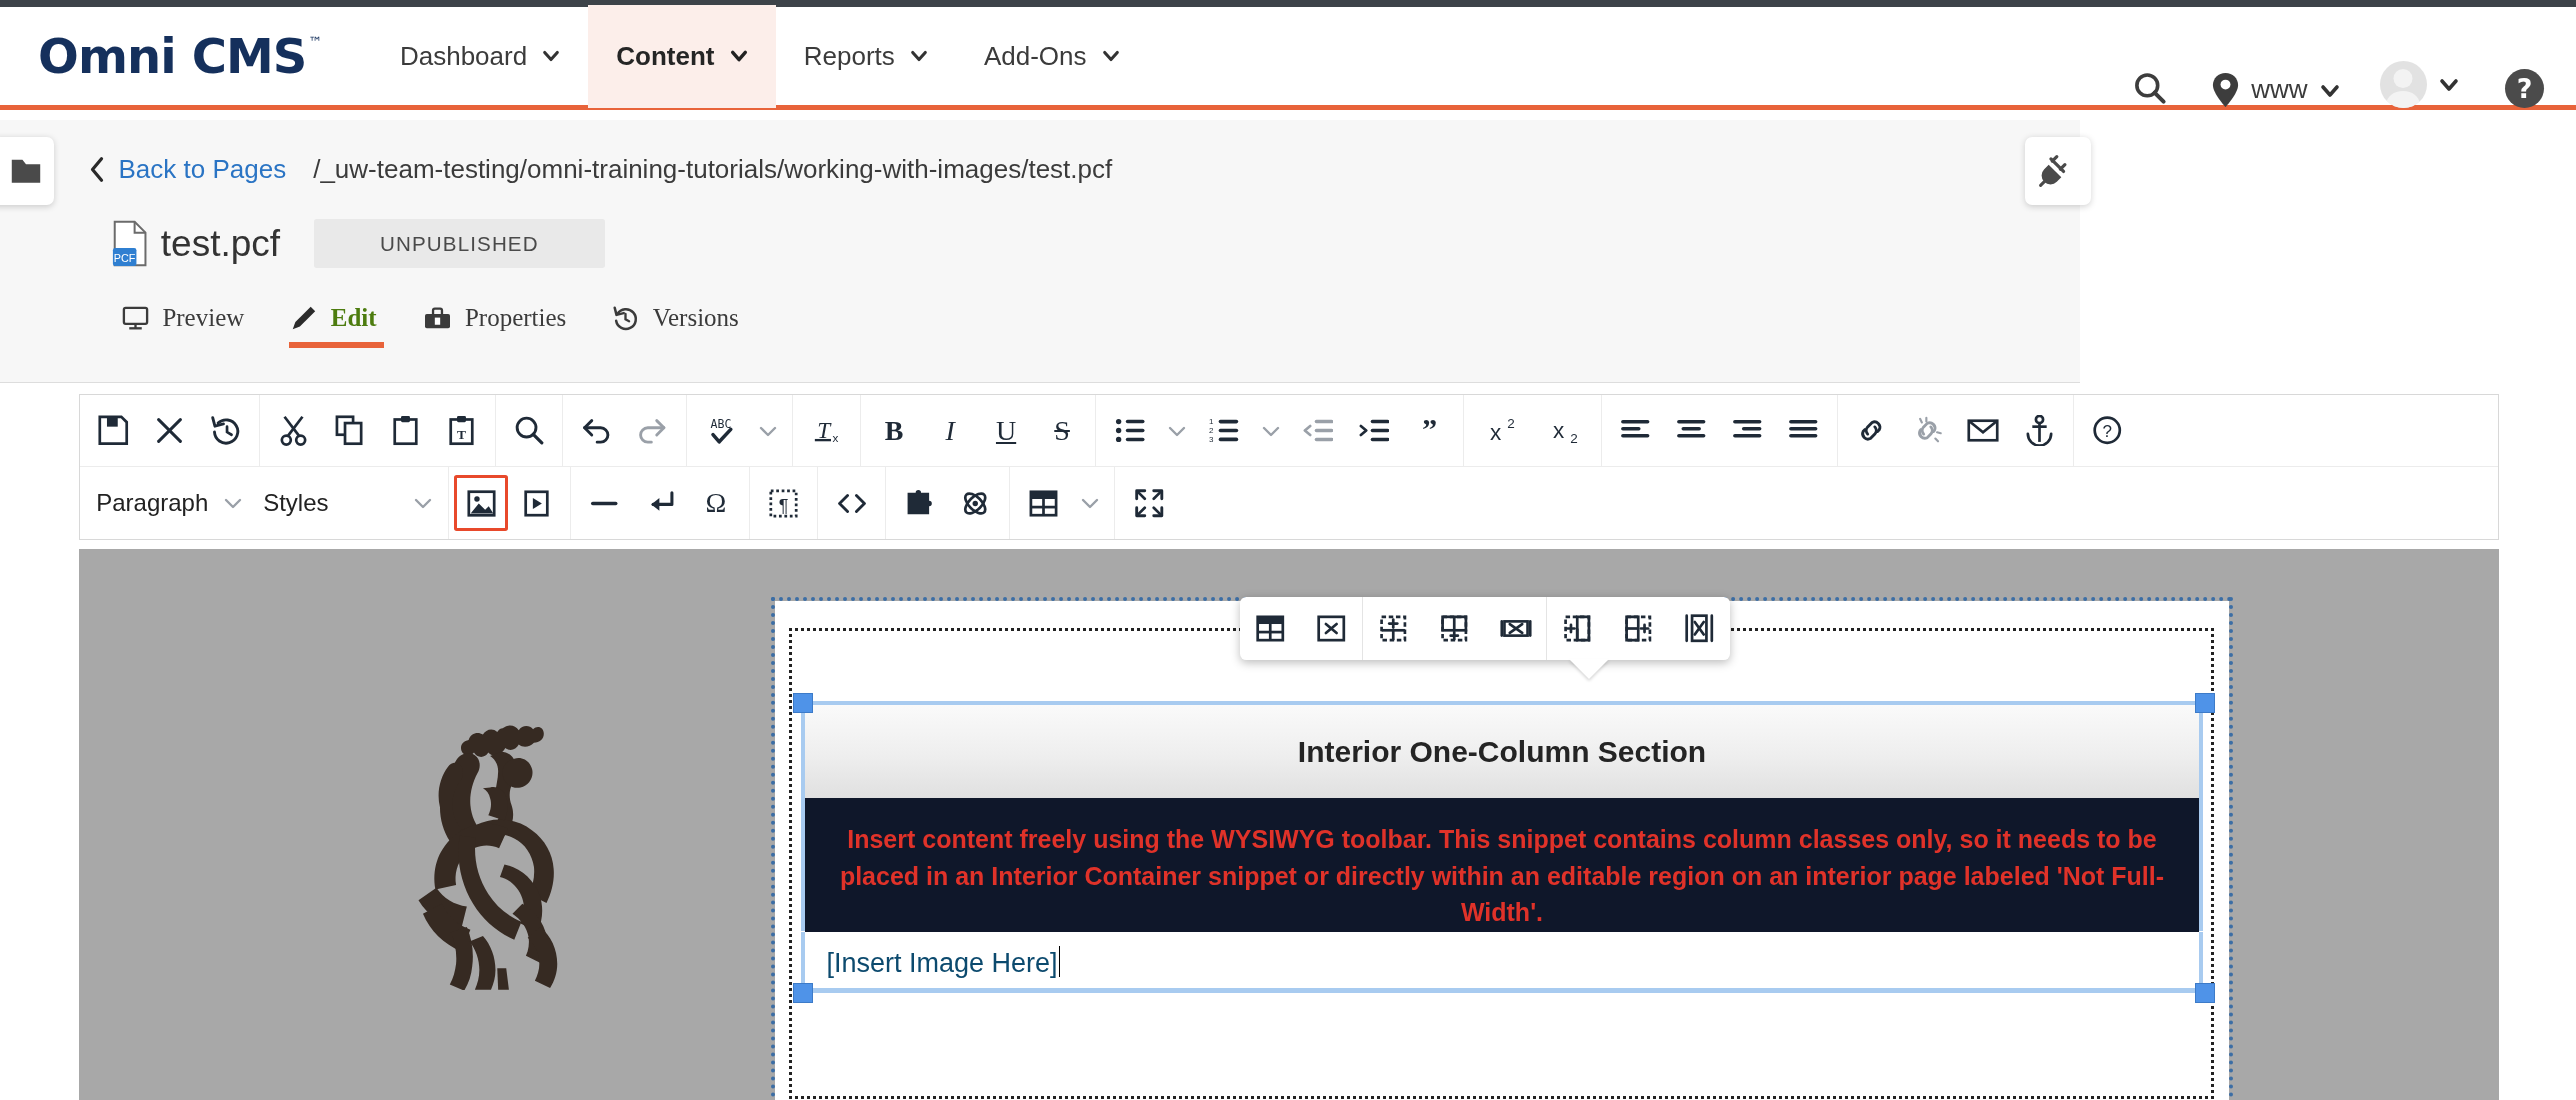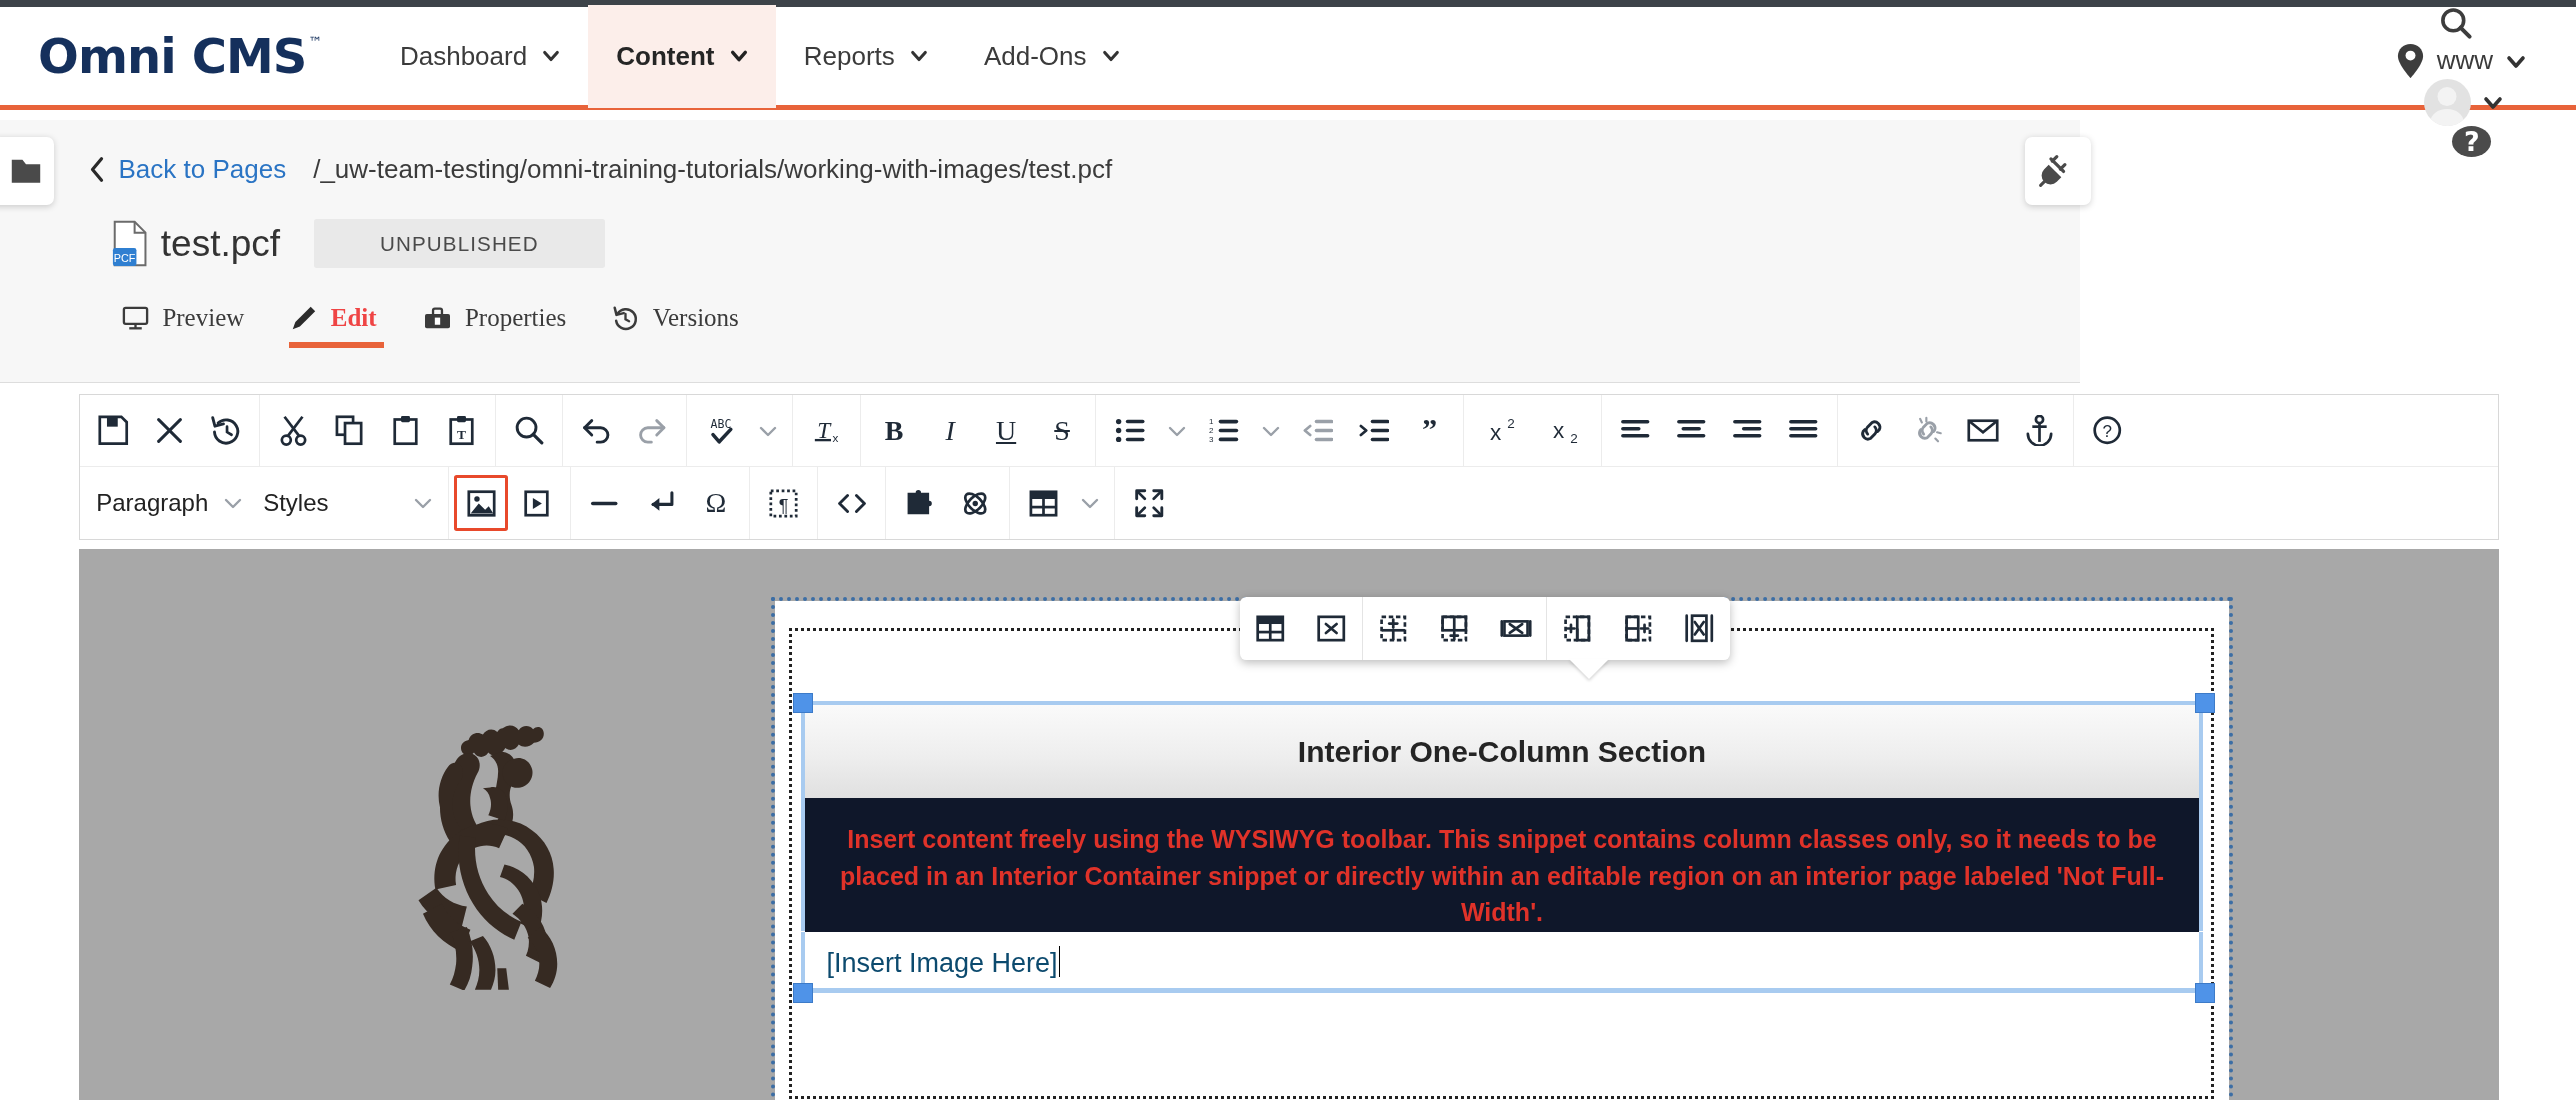--- a/index.html
+++ b/index.html
@@ -43,22 +43,22 @@
     display: flex; align-items: center; gap: 15.2px;
     padding: 0 28px; height: 103px;
     font-size: 26px; color: #3b3b3b; cursor: pointer;
     white-space: nowrap;
   }
   .nav-item.active { background: #fceeea; font-weight: bold; color: #252525; }
   .chev { display: inline-block; width: 18px; height: 18px; }
   .chev svg { display: block; }
 
   .header-right {
-    margin-left: auto; display: flex; align-items: center;
-    gap: 0; padding-right: 40px; height: 103px; flex-direction: column;
+    margin-left: auto; display: flex; align-items: flex-end;
+    gap: 0; padding-right: 32px; height: 103px;
   }
   .hr-btn {
     display: flex; align-items: center; justify-content: center;
     cursor: pointer; color: #3d3d3d;
   }
   .hr-search { width: 81px; }
   .hr-site { display: flex; align-items: center; gap: 12.5px; padding: 0 12.5px 0 21.5px; }
   .hr-site .sitename { font-size: 26px; color: #3b3b3b; }
   .hr-user { display: flex; align-items: center; gap: 12.5px; padding: 0 16px 0 29px; }
   .avatar {
@@ -132,21 +132,21 @@
   
   .tabs {
     position: absolute; top: 184px; left: 99px;
     display: flex; align-items: flex-end; gap: 0; font-family: Liberation Serif, serif;
   }
   .tab {
     display: flex; align-items: center; gap: 13.4px;
     padding: 0 23px 16px 23px; font-size: 25px; color: #3b3b3b;
     cursor: pointer; position: relative;
   }
-  .tab.active { font-weight: bold; color: #ef4444; }
+  .tab.active { font-weight: bold; color: #4d7c0f; }
   .tab.active::after {
     content: ""; position: absolute; bottom: 0; left: 21.5px; right: 16px;
     height: 6.3px; background: #e8633a;
   }
 
   
   .actions {
     position: absolute; top: 287px; right: 90px;
     display: flex; align-items: center; gap: 0;
   }

